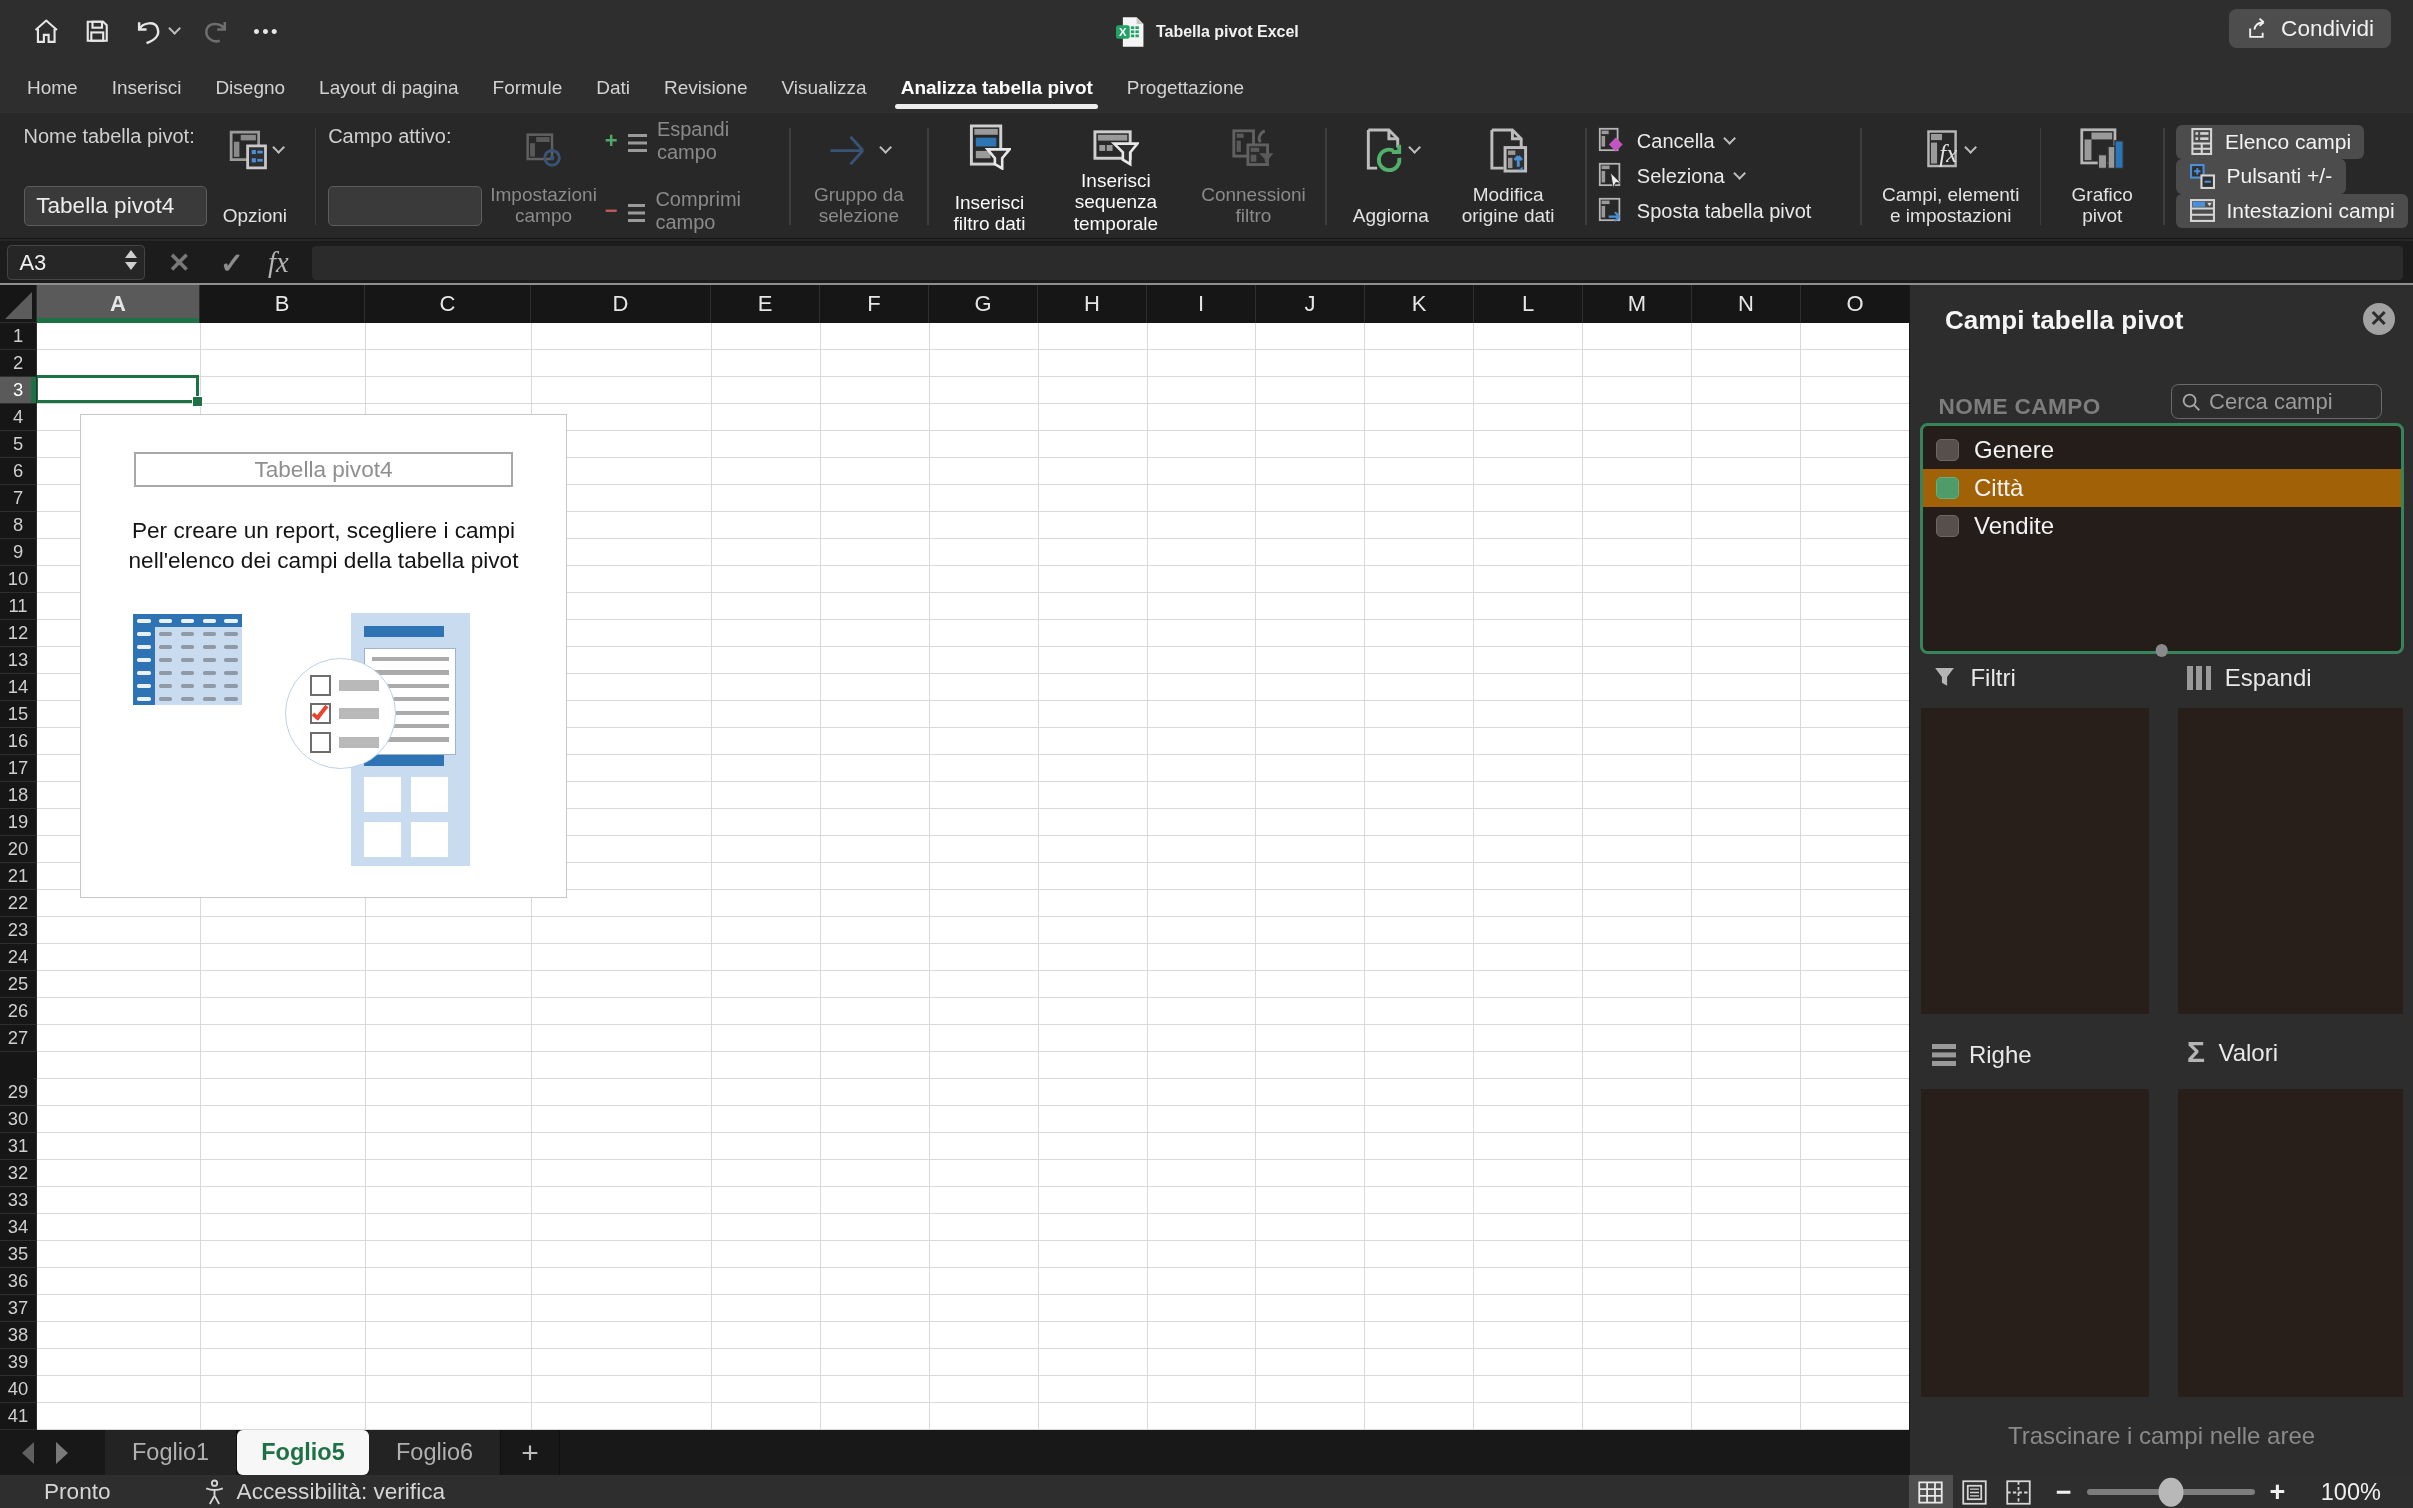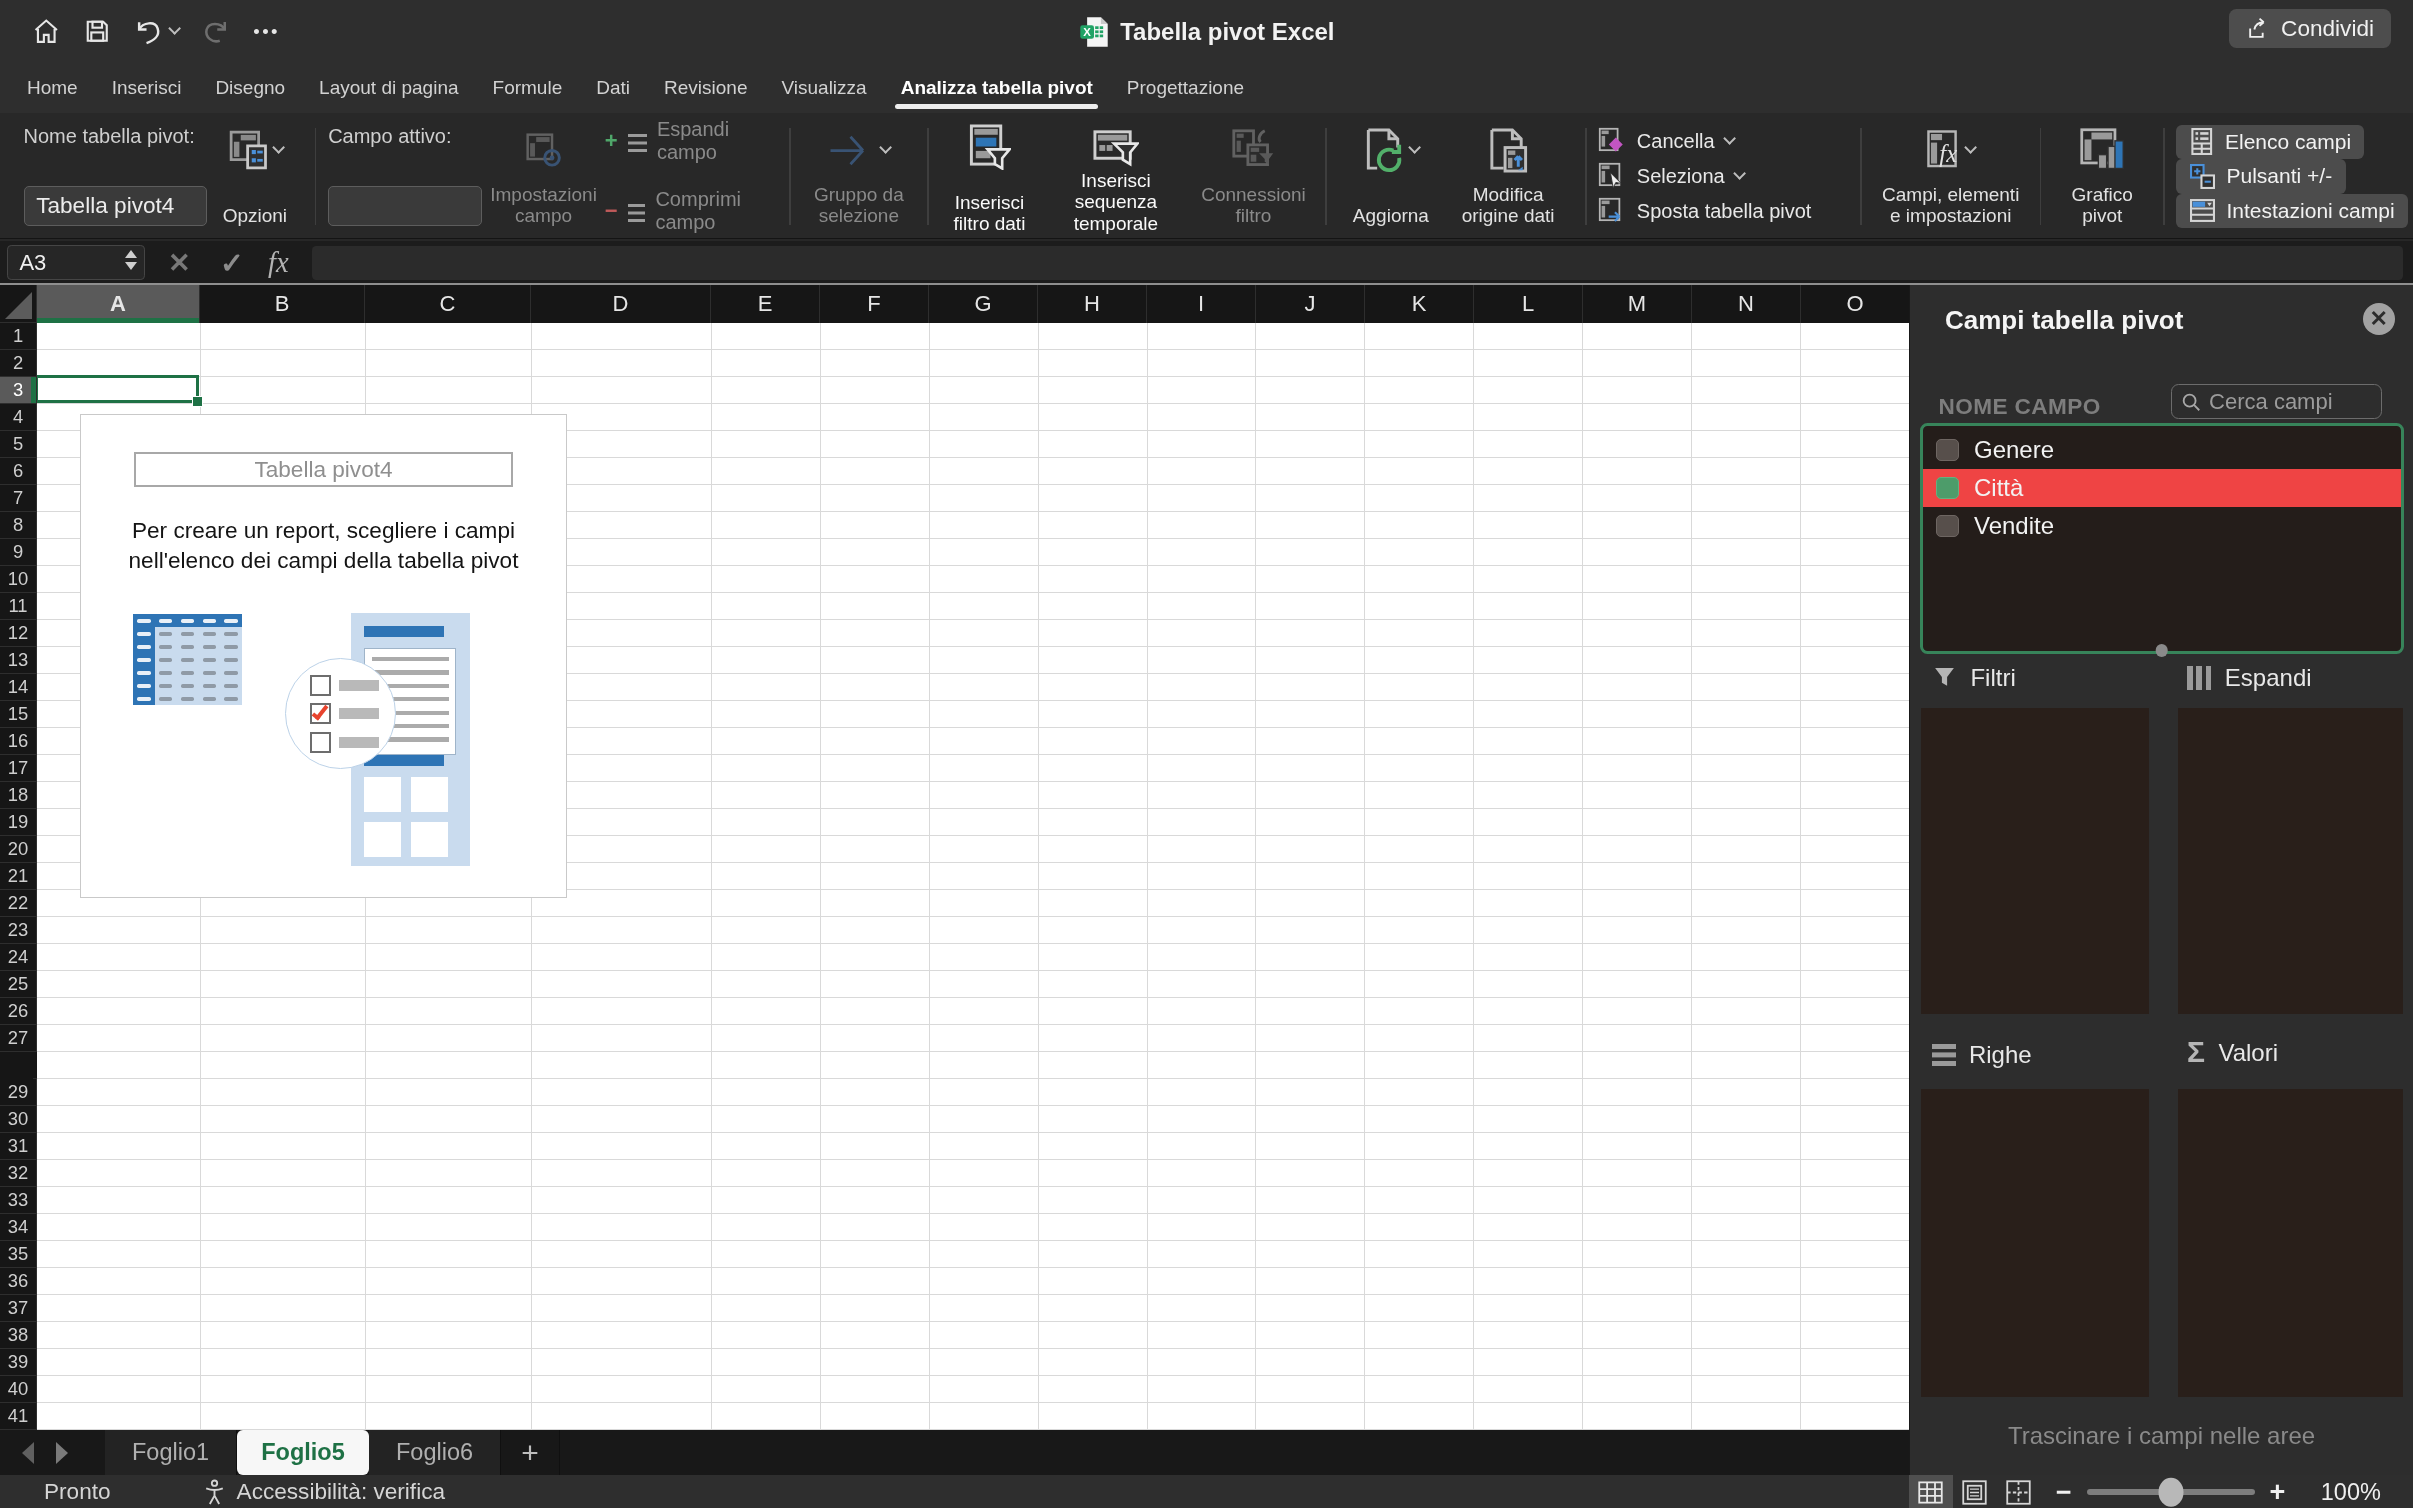--- a/index.html
+++ b/index.html
@@ -7,21 +7,21 @@
               font-family:"Liberation Sans", sans-serif; -webkit-font-smoothing:antialiased; }
 
   
   .titlebar { position:absolute; left:0; top:0; width:2413px; height:63px; background:#2e2e2e; }
   .qa-icons { position:absolute; left:32px; top:0; height:63px; display:flex; align-items:center; gap:22px; }
   .qa-btn { display:flex; align-items:center; gap:5px; }
   .qa-btn svg { display:block; }
   .dimmed { opacity:.45; }
   .title-center { position:absolute; left:50%; top:0; transform:translateX(-50%); height:63px;
                   display:flex; align-items:center; gap:11.7px; }
-  .title-text { color:#f2f2f2; font-size:24px; font-weight:bold; white-space:nowrap; }
+  .title-text { color:#f2f2f2; font-size:16px; font-weight:bold; white-space:nowrap; }
   .tb-right { position:absolute; right:25px; top:0; height:63px; display:flex; align-items:center; gap:34px; }
 
   
   .tabsrow { position:absolute; left:0; top:63px; width:2413px; height:50px; background:#2e2e2e;
              display:flex; align-items:stretch; padding-left:10px; }
   .rtab { position:relative; color:#d2d2d2; font-size:19px; padding:0 17px; display:flex;
           align-items:center; cursor:default; white-space:nowrap; }
   .rtab.active { color:#ffffff; font-weight:bold; }
   .rtab.active::after { content:""; position:absolute; left:11.7px; right:11.7px; bottom:4.2px; height:5px;
                         border-radius:2.5px; background:#ededed; }
@@ -139,21 +139,21 @@
                border-radius:7.5px; display:flex; align-items:center; padding:0 8.4px; gap:6.7px; }
   .searchbox input { background:transparent; border:none; outline:none; color:#d9d9d9; font-size:22px;
                      width:142px; font-family:"Liberation Sans", sans-serif; }
   .searchbox input::placeholder { color:#9b9b9b; }
   .fieldlist { position:absolute; left:10px; top:138px; width:484px; height:231px; background:#241d1a;
                border:3.4px solid #37845a; border-radius:7.5px; overflow:hidden; padding-top:5px; }
   .field { height:38px; display:flex; align-items:center; gap:15px; padding-left:13.4px;
            color:#f2f2f2; font-size:24px; }
   .field .cb { width:22.6px; height:22.6px; border-radius:5px; background:#574f4b; border:0.8px solid #6e6662;
                flex:0 0 auto; }
-  .field.sel { background:#ef4444; }
+  .field.sel { background:#a16207; }
   .field.sel .cb { background:#4d9c6a; border-color:#65b07f; }
   .drag-dot { position:absolute; left:50%; top:359px; width:12.6px; height:12.6px; border-radius:50%;
               background:#8a8a8a; transform:translateX(-50%); }
   .area-hdr { position:absolute; display:flex; align-items:center; gap:13.4px; color:#e8e8e8; font-size:24px; }
   .area-box { position:absolute; width:228px; height:306px; background:#291f1a; }
   .vbars { display:inline-flex; gap:3.4px; } .vbars i { width:5.9px; height:23.5px; background:#9a9a9a; }
   .hbars { display:inline-block; width:23.5px; height:4.2px; background:#9a9a9a;
            box-shadow:0 8.4px 0 #9a9a9a, 0 17px 0 #9a9a9a; margin-top:-17px; }
   .sigma { color:#b5b5b5; font-size:30px; font-weight:bold; margin-top:-3.4px; }
   .pane-hint { position:absolute; left:0; right:0; bottom:25px; text-align:center; color:#8a8a8a; font-size:24px;margin-top:32px; }

